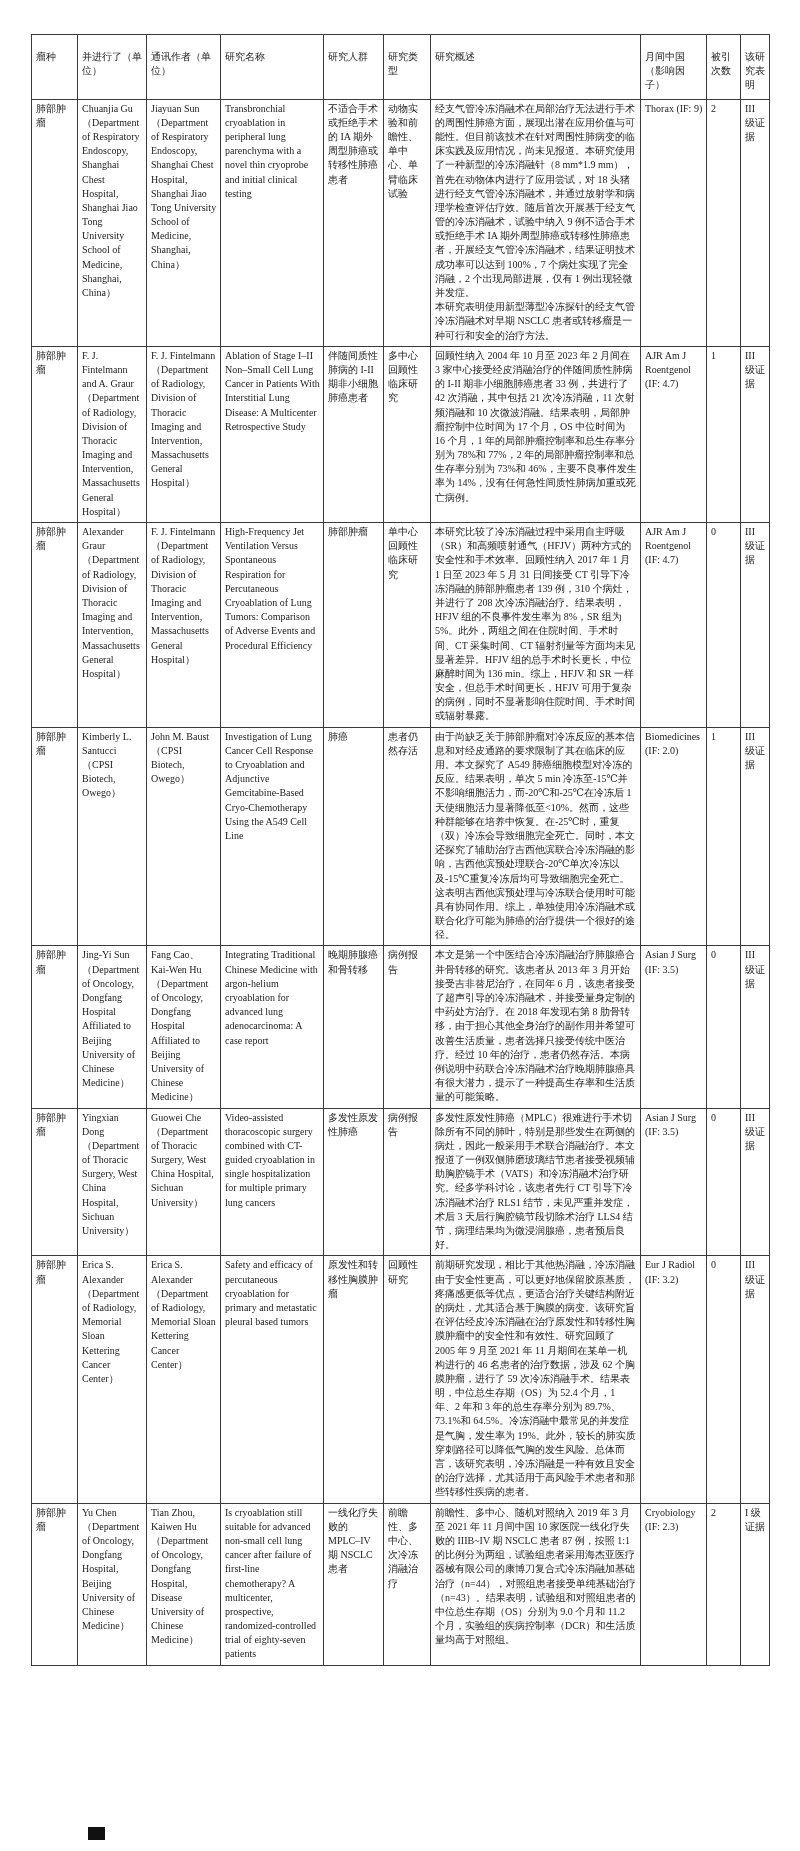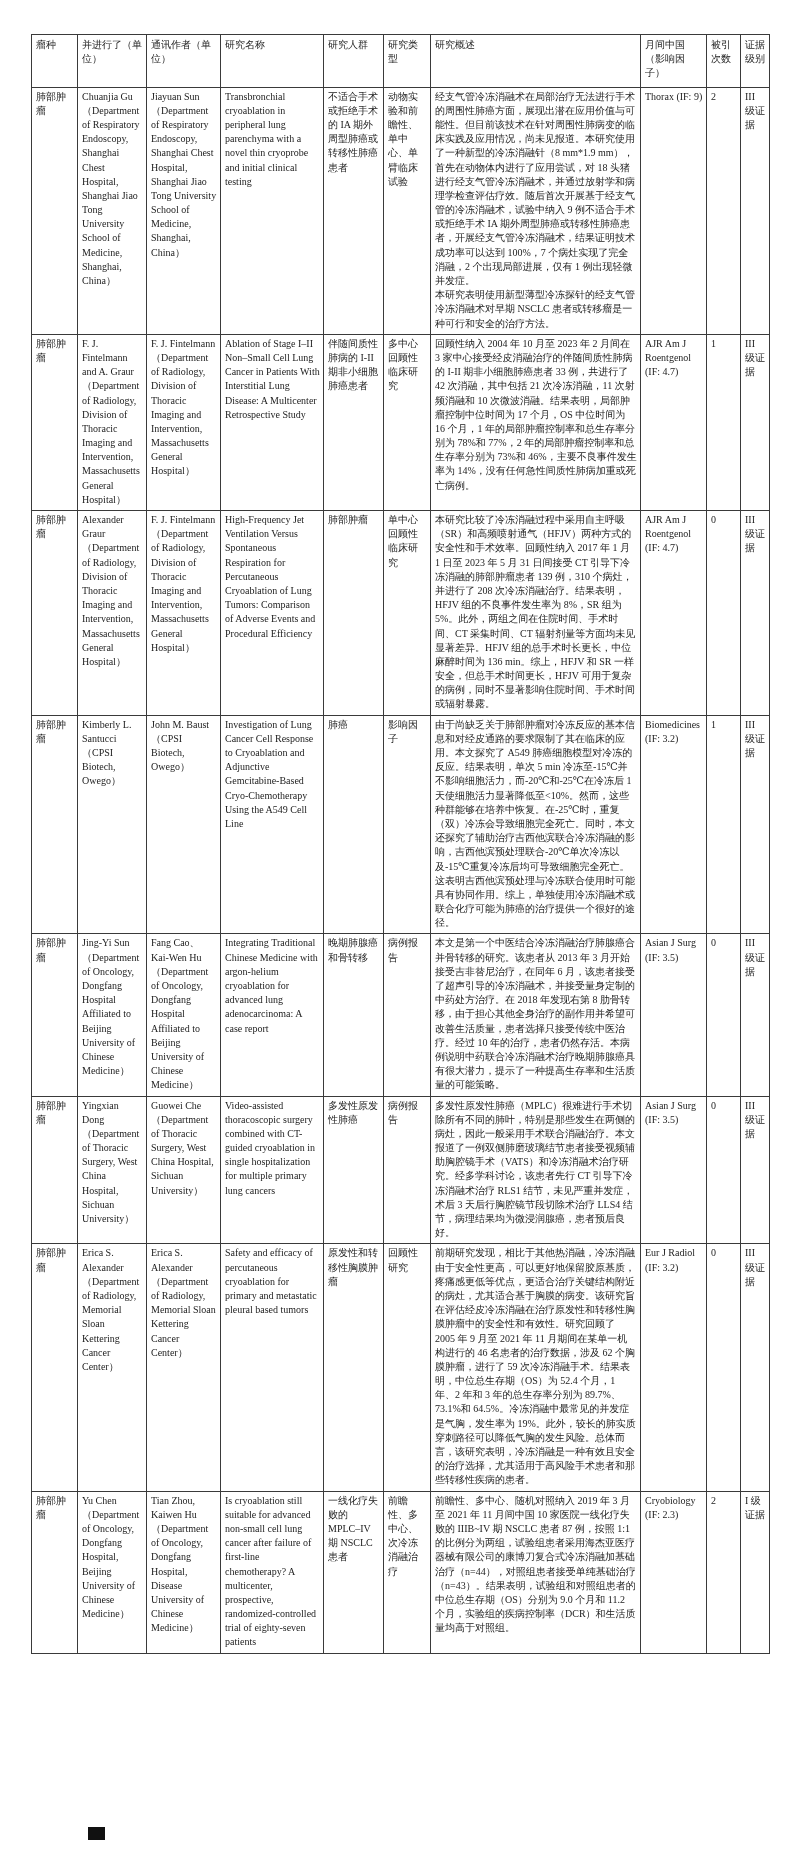--- a/index.html
+++ b/index.html
@@ -14,21 +14,21 @@
     font-size:10px;line-height:1.42;
   }
   .doc-table td,.doc-table th{
     border:1px solid #3a3a3a;
     vertical-align:top;text-align:left;
     padding:2px 3px 3px 4px;
     font-weight:normal;
     word-wrap:break-word;overflow-wrap:break-word;
     white-space:pre-wrap;
   }
-  .doc-table th{padding-top:3px;padding-bottom:6px;}
+  .doc-table th{padding-top:15px;padding-bottom:6px;}
   col.c-tumor{width:46px;}
   col.c-first{width:69px;}
   col.c-corr{width:74px;}
   col.c-title{width:103px;}
   col.c-pop{width:60px;}
   col.c-type{width:47px;}
   col.c-summary{width:210px;}
   col.c-journal{width:66px;}
   col.c-cite{width:34px;}
   col.c-evidence{width:29px;}
@@ -56,21 +56,21 @@
     <tr>
       <th>瘤种</th>
       <th>并进行了（单位）</th>
       <th>通讯作者（单位）</th>
       <th>研究名称</th>
       <th>研究人群</th>
       <th>研究类型</th>
       <th>研究概述</th>
       <th>月间中国（影响因子）</th>
       <th>被引次数</th>
-      <th>证据级别</th>
+      <th>该研究表明</th>
     </tr>
   </thead>
   <tbody>
     <tr>
       <td>肺部肿瘤</td>
       <td>Chuanjia Gu（Department of Respiratory Endoscopy, Shanghai Chest Hospital, Shanghai Jiao Tong University School of Medicine, Shanghai, China）</td>
       <td>Jiayuan Sun（Department of Respiratory Endoscopy, Shanghai Chest Hospital, Shanghai Jiao Tong University School of Medicine, Shanghai, China）</td>
       <td>Transbronchial cryoablation in peripheral lung parenchyma with a novel thin cryoprobe and initial clinical testing</td>
       <td>不适合手术或拒绝手术的 IA 期外周型肺癌或转移性肺癌患者</td>
       <td>动物实验和前瞻性、单中心、单臂临床试验</td>
@@ -103,23 +103,23 @@
       <td>AJR Am J Roentgenol (IF: 4.7)</td>
       <td>0</td>
       <td>III 级证据</td>
     </tr>
     <tr>
       <td>肺部肿瘤</td>
       <td>Kimberly L. Santucci（CPSI Biotech, Owego）</td>
       <td>John M. Baust（CPSI Biotech, Owego）</td>
       <td>Investigation of Lung Cancer Cell Response to Cryoablation and Adjunctive Gemcitabine-Based Cryo-Chemotherapy Using the A549 Cell Line</td>
       <td>肺癌</td>
-      <td>影响因子</td>
+      <td>患者仍然存活</td>
       <td>由于尚缺乏关于肺部肿瘤对冷冻反应的基本信息和对经皮通路的要求限制了其在临床的应用。本文探究了 A549 肺癌细胞模型对冷冻的反应。结果表明，单次 5 min 冷冻至-15℃并不影响细胞活力，而-20℃和-25℃在冷冻后 1 天使细胞活力显著降低至&lt;10%。然而，这些种群能够在培养中恢复。在-25℃时，重复（双）冷冻会导致细胞完全死亡。同时，本文还探究了辅助治疗吉西他滨联合冷冻消融的影响，吉西他滨预处理联合-20℃单次冷冻以及-15℃重复冷冻后均可导致细胞完全死亡。这表明吉西他滨预处理与冷冻联合使用时可能具有协同作用。综上，单独使用冷冻消融术或联合化疗可能为肺癌的治疗提供一个很好的途径。</td>
-      <td>Biomedicines (IF: 3.2)</td>
+      <td>Biomedicines (IF: 2.0)</td>
       <td>1</td>
       <td>III 级证据</td>
     </tr>
     <tr>
       <td>肺部肿瘤</td>
       <td>Jing-Yi Sun（Department of Oncology, Dongfang Hospital Affiliated to Beijing University of Chinese Medicine）</td>
       <td>Fang Cao、Kai-Wen Hu（Department of Oncology, Dongfang Hospital Affiliated to Beijing University of Chinese Medicine）</td>
       <td>Integrating Traditional Chinese Medicine with argon-helium cryoablation for advanced lung adenocarcinoma: A case report</td>
       <td>晚期肺腺癌和骨转移</td>
       <td>病例报告</td>

